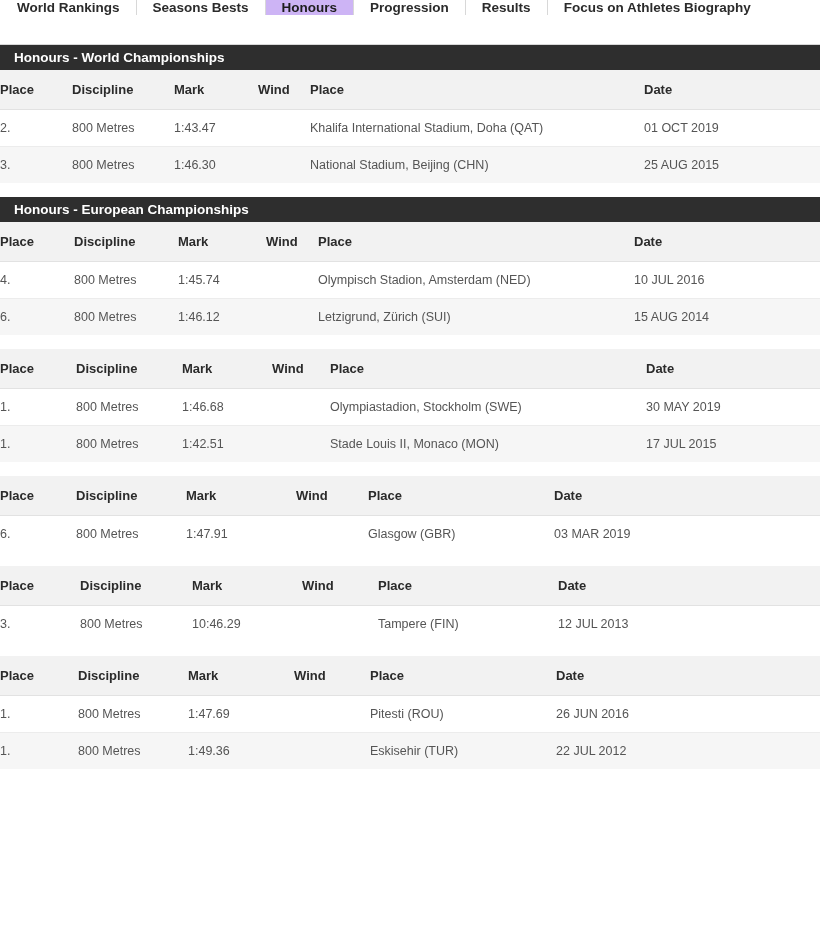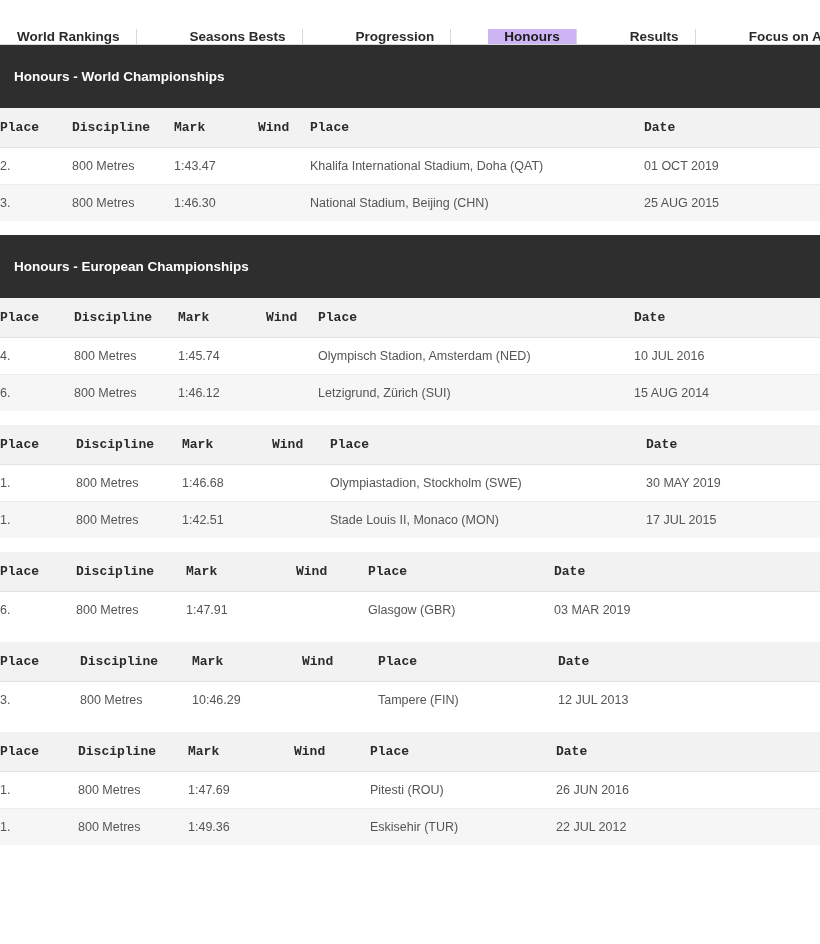--- a/index.html
+++ b/index.html
@@ -15,26 +15,25 @@
     overflow: hidden;
   }
   .page {
     width: 820px;
     position: relative;
   }
 
   
   .tabbar {
     display: flex;
-    align-items: flex-end;
+    align-items: flex-start;
     height: 45px;
     border-bottom: 1px solid #d8d8d8;
     background: #ffffff;
     box-sizing: border-box;
-    gap: 37px;
   }
   .tab {
     display: flex;
     align-items: center;
     justify-content: center;
     padding: 0 16px;
     font-size: 13.5px;
     font-weight: bold;
     color: #2b2b2b;
     border-right: 1px solid #d8d8d8;
@@ -61,39 +60,38 @@
   }
   .section-gap {
     height: 14px;
     background: #ffffff;
   }
   .section-header {
     background: #2e2e2e;
     color: #ffffff;
     font-size: 13.5px;
     font-weight: bold;
-    padding: 24px 14px;
+    padding: 5px 14px;
     box-sizing: border-box;
     width: 820px;
   }
   table.honours {
     width: 820px;
     border-collapse: collapse;
     table-layout: fixed;
     font-size: 12.5px;
   }
   table.honours thead th {
     background: #f2f2f2;
     color: #2b2b2b;
     font-size: 13px;
     font-weight: bold;
     text-align: left;
     padding: 12px 0 12px 0;
     border-bottom: 1px solid #e2e2e2;
-    font-family: Liberation Mono, monospace;
   }
   table.honours tbody td {
     padding: 11px 0 11px 0;
     color: #555555;
     font-size: 12.5px;
     border-bottom: 1px solid #ececec;
     background: #ffffff;
   }
   table.honours tbody tr.alt td {
     background: #f6f6f6;
@@ -157,26 +155,26 @@
 
 <div class="page">
 
   <div class="tabbar">
     <div class="tab">
         <span>World Rankings</span>
       </div>
     <div class="tab">
         <span>Seasons Bests</span>
       </div>
+    <div class="tab active">
+        <span>Honours</span>
+      </div>
     <div class="tab">
         <span>Progression</span>
       </div>
-    <div class="tab active">
-        <span>Honours</span>
-      </div>
     <div class="tab">
         <span>Results</span>
       </div>
     <div class="tab">
         <span>Focus on Athletes Biography</span>
       </div>
   </div>
 
   <div class="section">
     <div class="section-header">Honours - World Championships</div>

